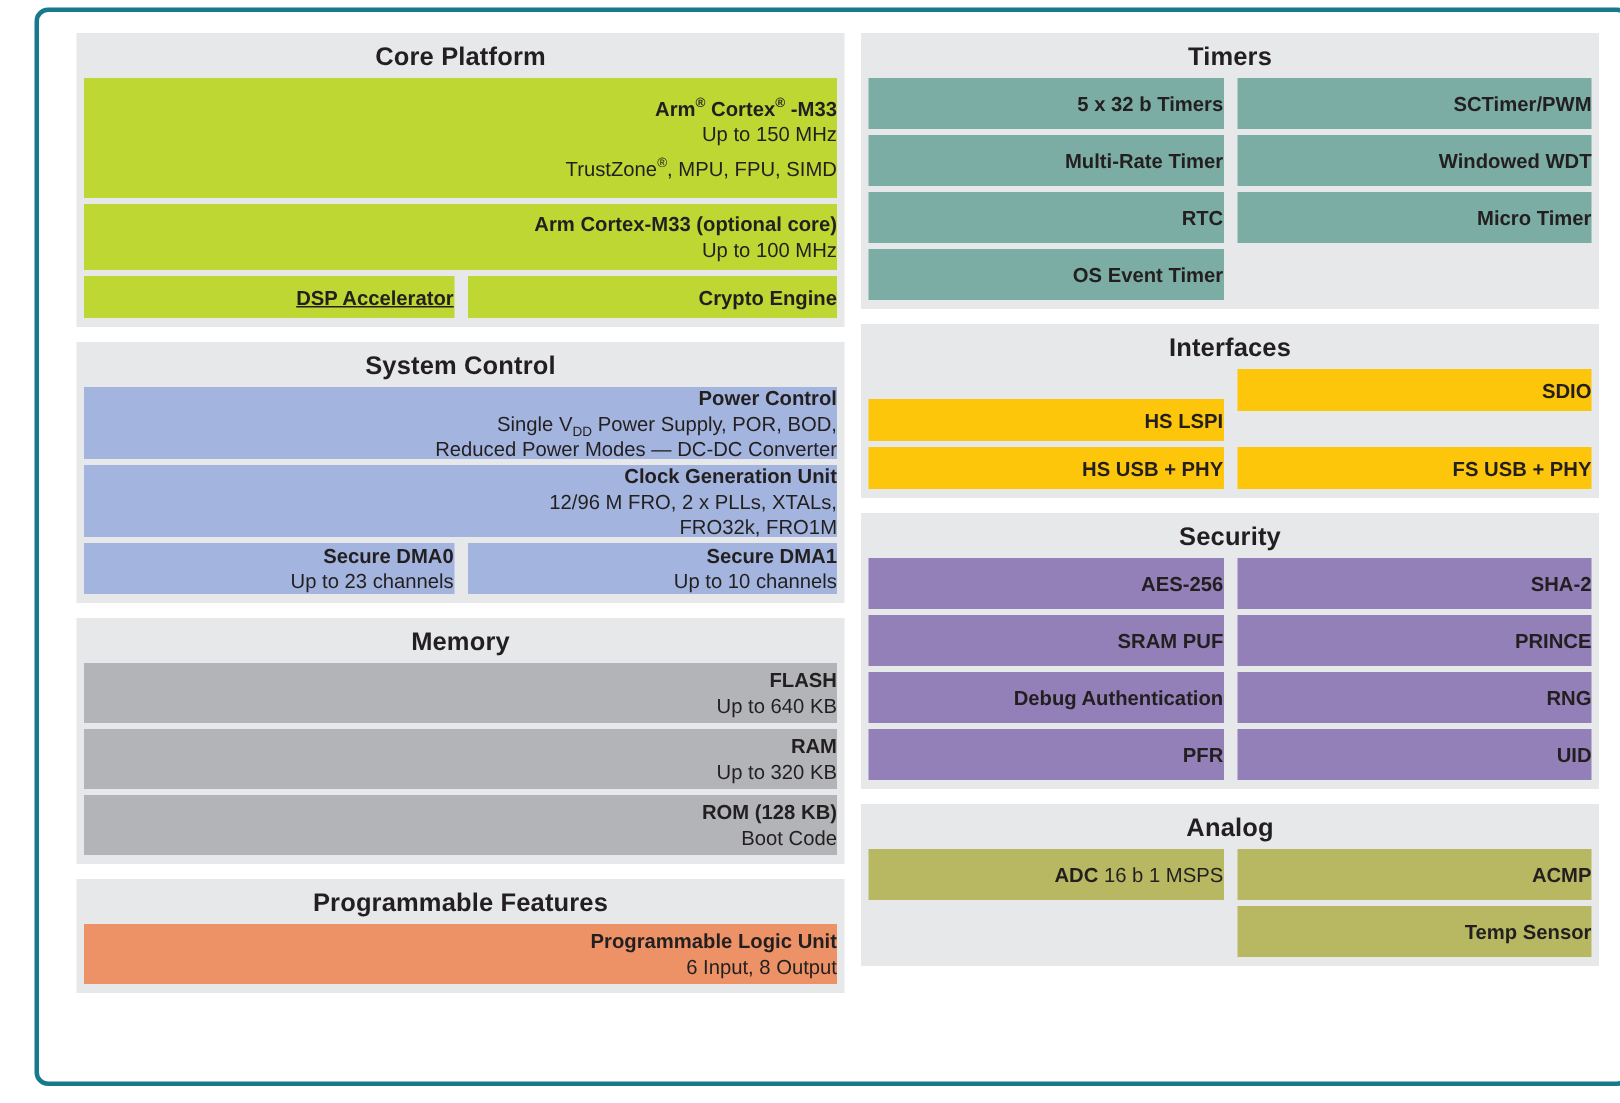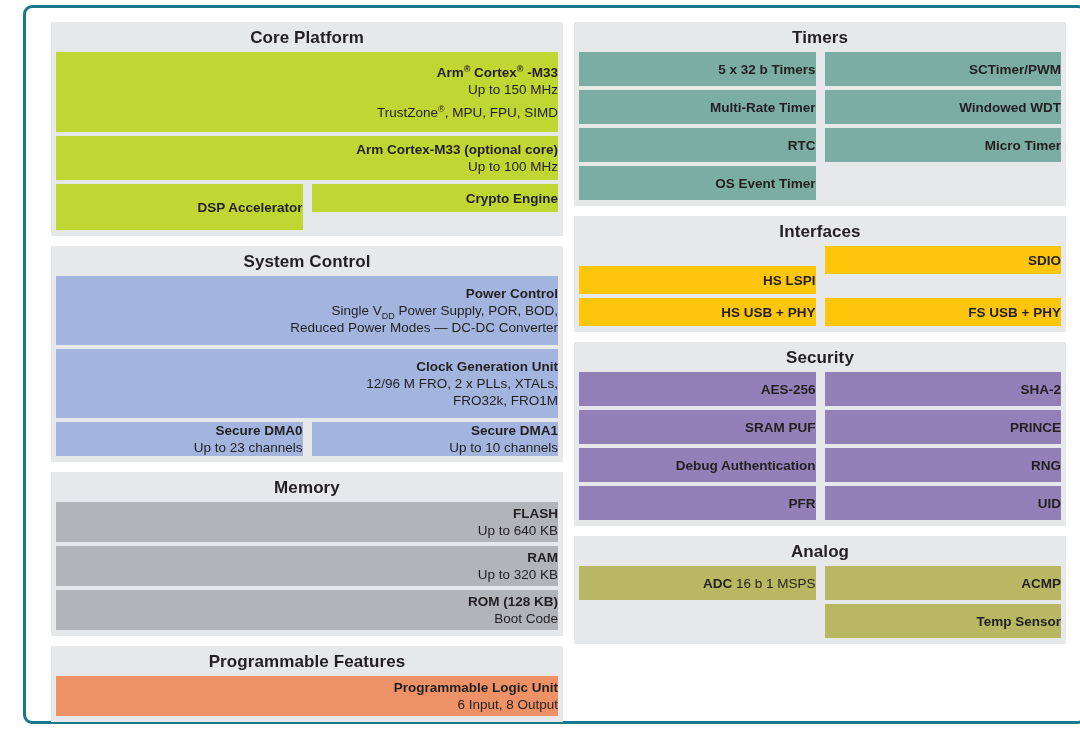--- a/index.html
+++ b/index.html
@@ -62,21 +62,21 @@
   .c-orange{background:#ec9266;}
   .c-teal{background:#7bada4;}
   .c-yellow{background:#fdc60b;}
   .c-purple{background:#9380b8;}
   .c-olive{background:#b7b861;}
 
   .h34{height:34px;}
   .h38{height:34px;}
   .h40{height:40px;}
   .h44{height:44px;}
-  .h58{height:69px;}
+  .h58{height:48px;}
   .h80{height:80px;}
 
   sup{font-size:9px;vertical-align:super;line-height:0;}
   sub{font-size:9px;vertical-align:sub;line-height:0;}
   .invisible{visibility:hidden;}
 </style>
 </head>
 <body>
 
 <div id="frame">
@@ -93,21 +93,21 @@
           <div class="b-gap"></div>
           <div class="b-sub"><span>TrustZone</span><sup>®</sup><span>, MPU, FPU, SIMD</span></div>
         </div>
 
         <div class="block c-green h44">
           <div class="b-title">Arm Cortex-M33 (optional core)</div>
           <div class="b-sub">Up to 100 MHz</div>
         </div>
 
         <div class="row">
-          <div class="block c-green h28" style="height:46px;">
+          <div class="block c-green h28" style="height:28px;text-decoration:underline;">
             <div class="b-title">DSP Accelerator</div>
           </div>
           <div class="block c-green" style="height:28px;">
             <div class="b-title">Crypto Engine</div>
           </div>
         </div>
       </div>
 
       <div class="panel" style="margin-bottom:10px;">
         <div class="panel-title">System Control</div>

